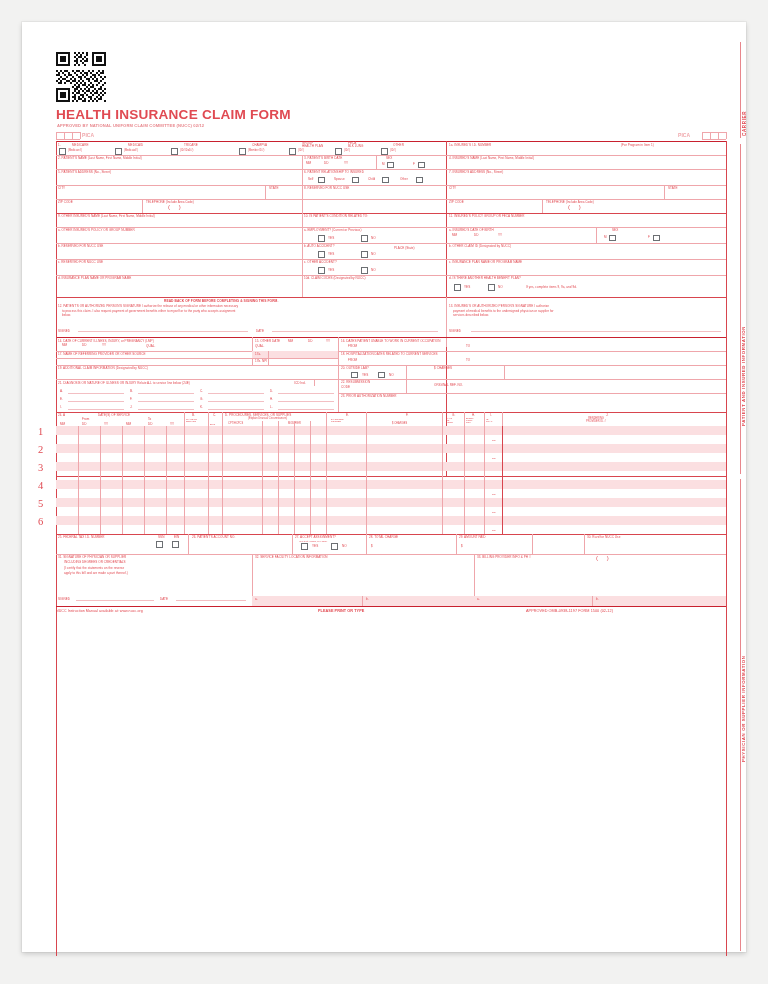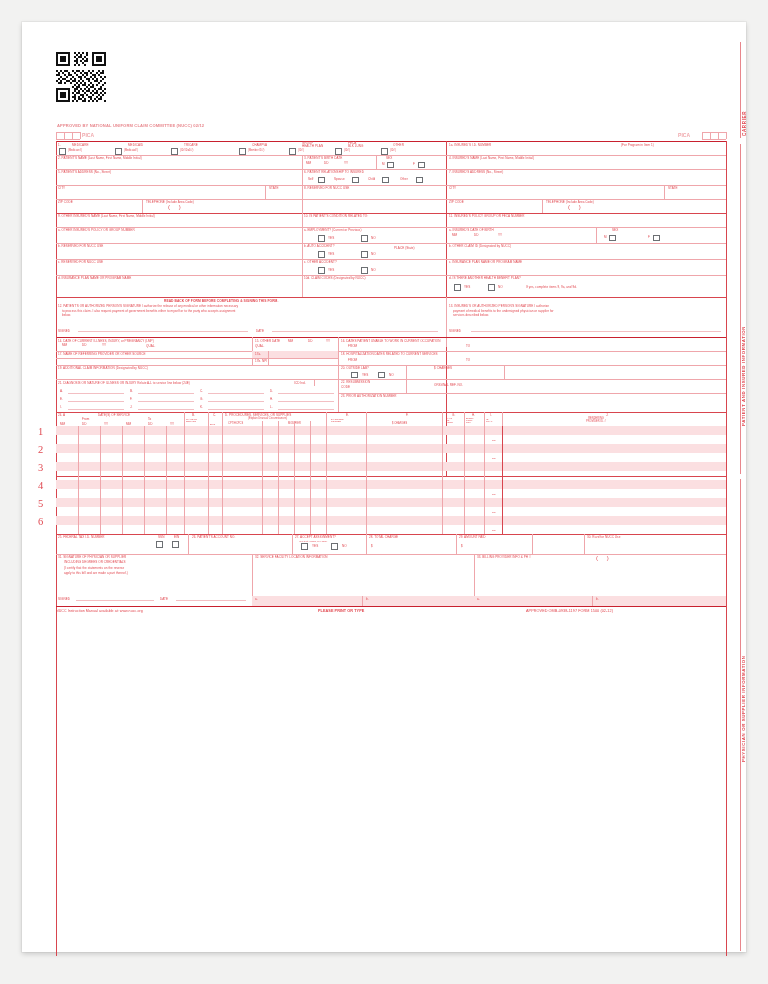--- a/index.html
+++ b/index.html
@@ -266,20 +266,21 @@
         <rect x="8" y="24" width="1" height="1"></rect>
           <rect x="10" y="24" width="1" height="1"></rect>
           <rect x="13" y="24" width="2" height="1"></rect>
           <rect x="16" y="24" width="1" height="1"></rect>
           <rect x="18" y="24" width="1" height="1"></rect>
           <rect x="20" y="24" width="1" height="1"></rect>
           <rect x="24" y="24" width="1" height="1"></rect>
       </g>
     </svg>
 
+    <div id="title">HEALTH INSURANCE CLAIM FORM</div>
     <div id="subtitle">APPROVED BY NATIONAL UNIFORM CLAIM COMMITTEE (NUCC) 02/12</div>
 
     <div class="frm">
 
       <div class="hl" style="left:0;top:6px;width:24px;"></div>
       <div class="hl" style="left:0;top:13px;width:24px;"></div>
       <div class="vl" style="left:0;top:6px;height:7px;"></div>
       <div class="vl" style="left:8px;top:6px;height:7px;"></div>
       <div class="vl" style="left:16px;top:6px;height:7px;"></div>
       <div class="vl" style="left:24px;top:6px;height:7px;"></div>

